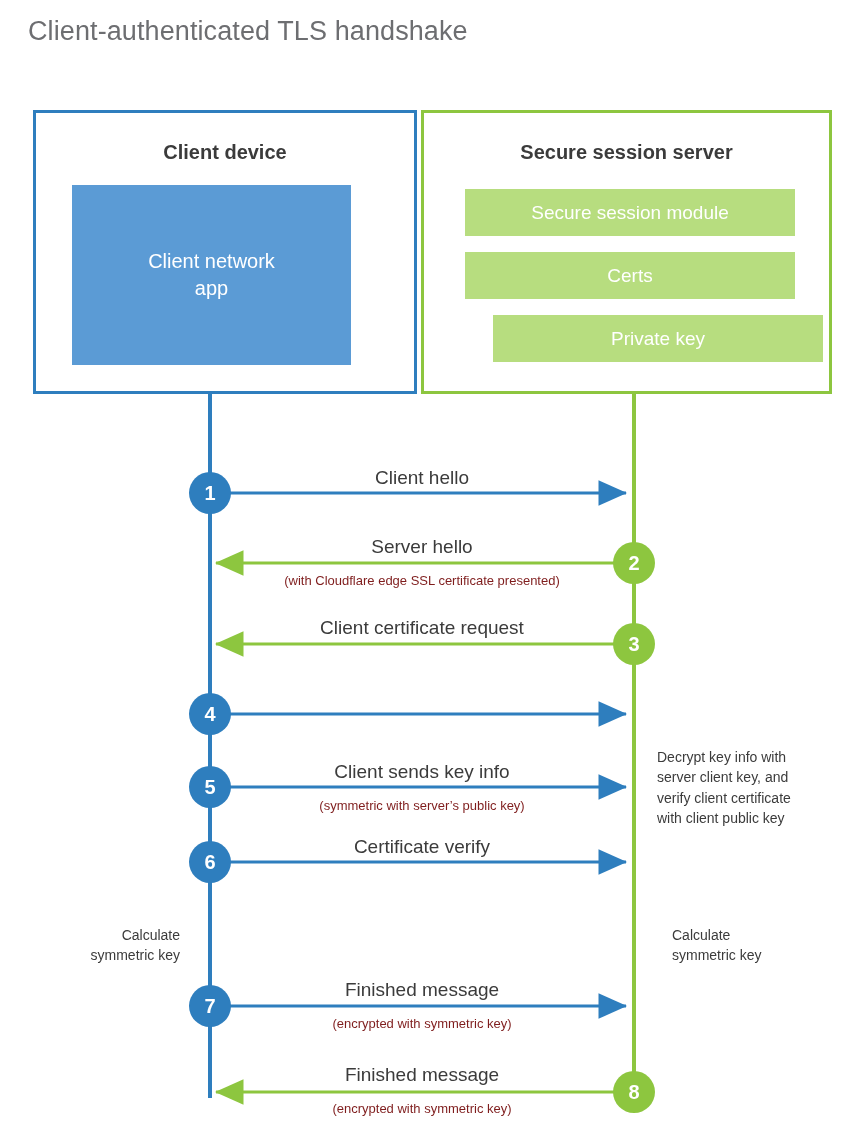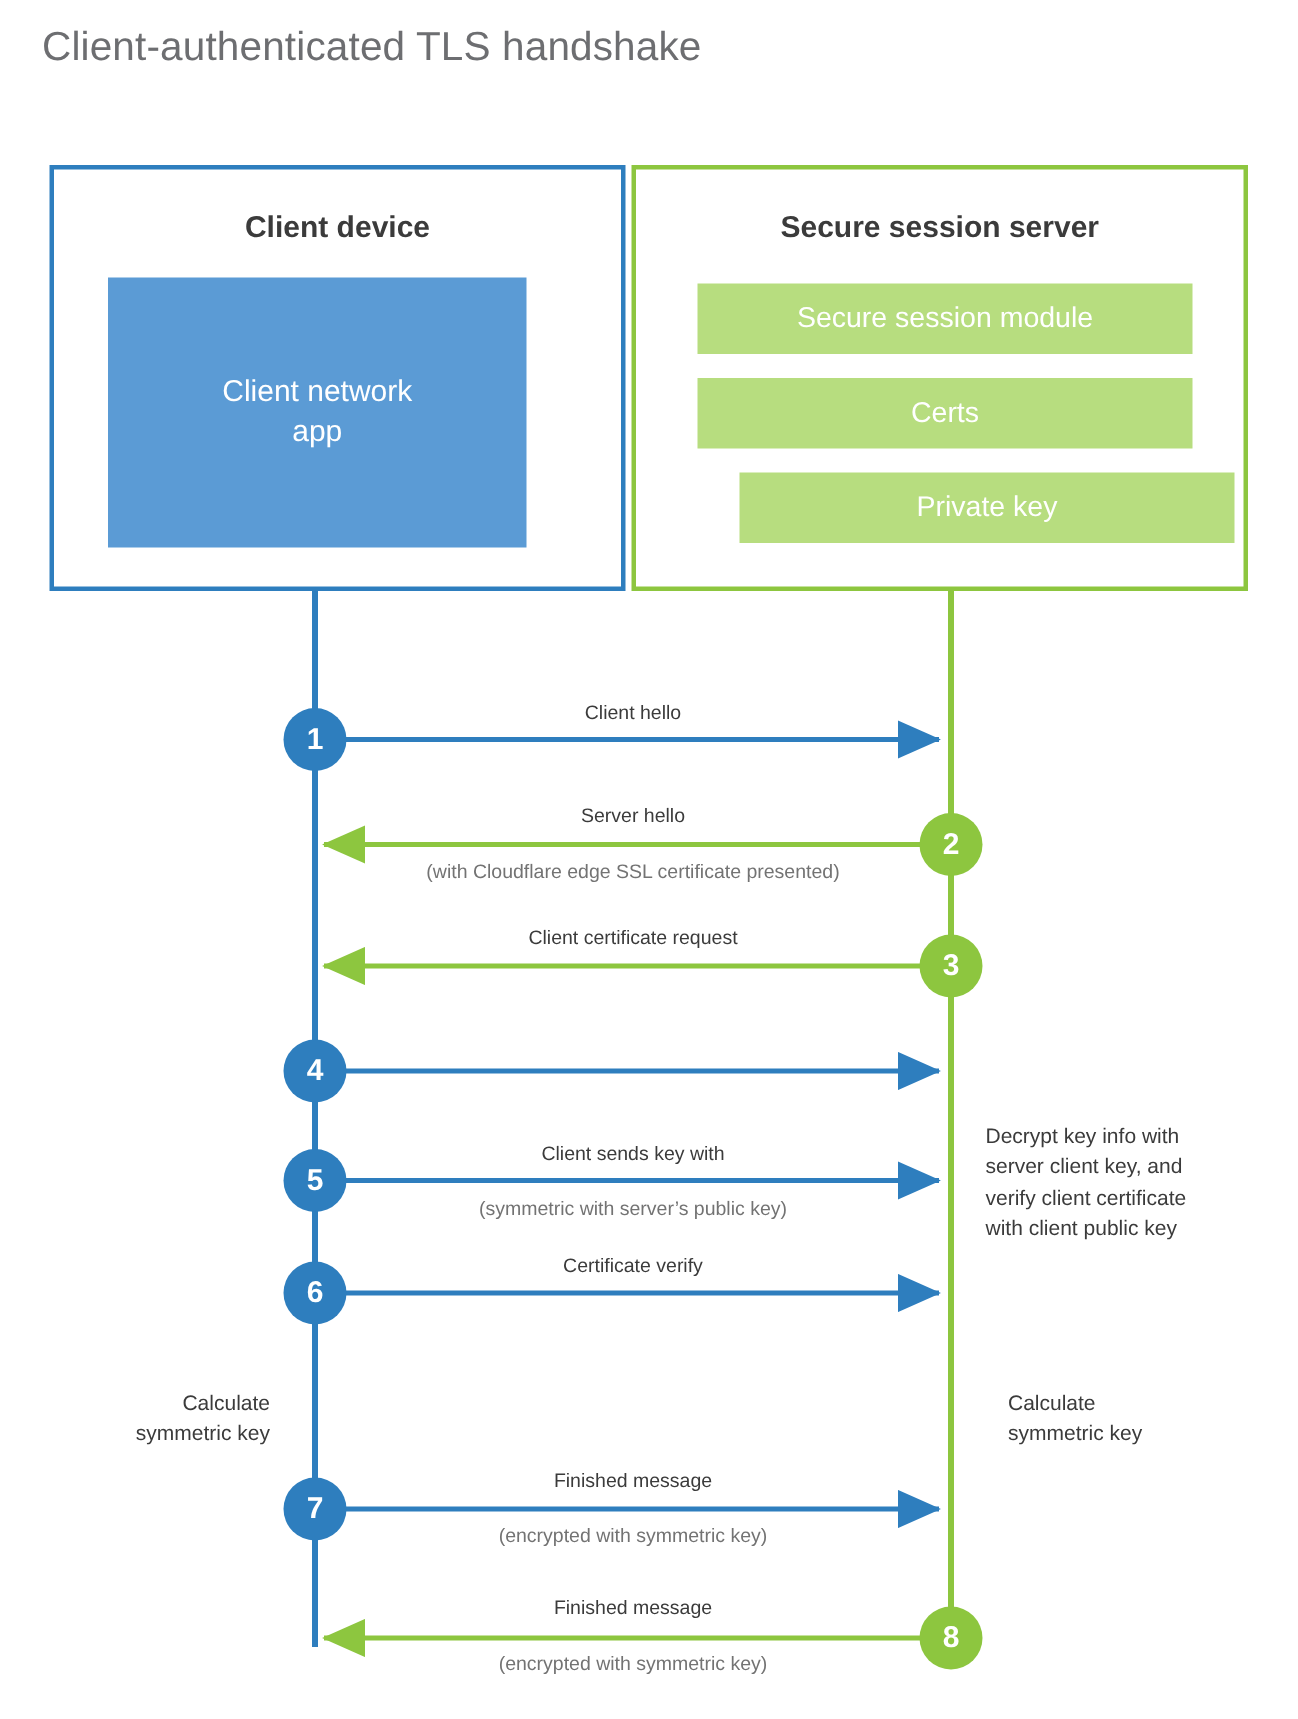--- a/index.html
+++ b/index.html
@@ -143,28 +143,28 @@
     box-sizing: border-box;
   }
   .step-badge.client { background: #2e7ebe; left: 189px; }
   .step-badge.server { background: #8dc63f; left: 613px; }
 
   
   .msg-label {
     position: absolute;
     text-align: center;
     color: #3b3b3b;
-    font-size: 13px;
+    font-size: 19px;
     font-weight: 400;
     white-space: nowrap;
   }
   .msg-sub {
     position: absolute;
     text-align: center;
-    color: #737373;
+    color: #7f1d1d;
     font-size: 13px;
     font-weight: 400;
     white-space: nowrap;
   }
 
   
   .side-note {
     position: absolute;
     color: #3b3b3b;
     font-size: 14px;
@@ -237,21 +237,21 @@
   <div class="step-badge server" style="top:1071px;">8</div>
 
   <div class="msg-label" style="left:210px; width:424px; top:467px;">Client hello</div>
 
   <div class="msg-label" style="left:210px; width:424px; top:536px;">Server hello</div>
   <div class="msg-sub" style="left:210px; width:424px; top:573px;">(with Cloudflare edge SSL certificate presented)</div>
 
   <div class="msg-label" style="left:210px; width:424px; top:617px;">Client certificate request</div>
 
 
-  <div class="msg-label" style="left:210px; width:424px; top:761px;">Client sends key with</div>
+  <div class="msg-label" style="left:210px; width:424px; top:761px;">Client sends key info</div>
   <div class="msg-sub" style="left:210px; width:424px; top:798px;">(symmetric with server’s public key)</div>
 
   <div class="msg-label" style="left:210px; width:424px; top:836px;">Certificate verify</div>
 
   <div class="msg-label" style="left:210px; width:424px; top:979px;">Finished message</div>
   <div class="msg-sub" style="left:210px; width:424px; top:1016px;">(encrypted with symmetric key)</div>
 
   <div class="msg-label" style="left:210px; width:424px; top:1064px;">Finished message</div>
   <div class="msg-sub" style="left:210px; width:424px; top:1101px;">(encrypted with symmetric key)</div>
 

